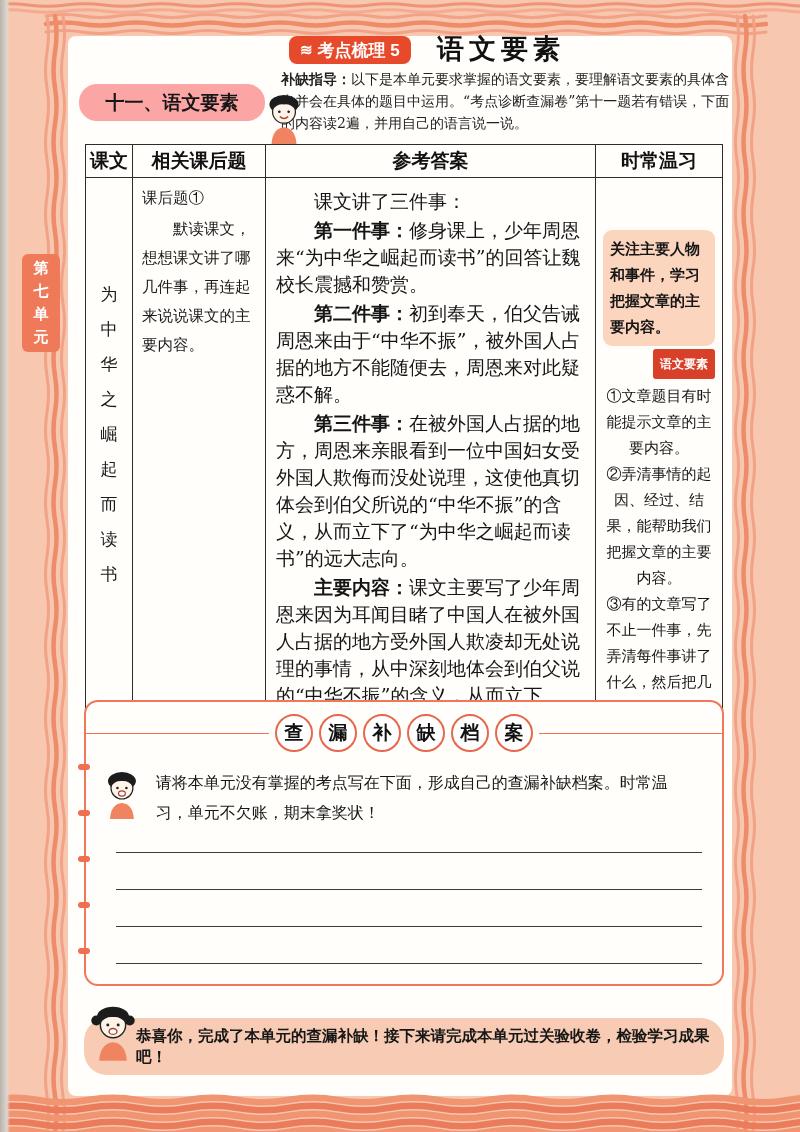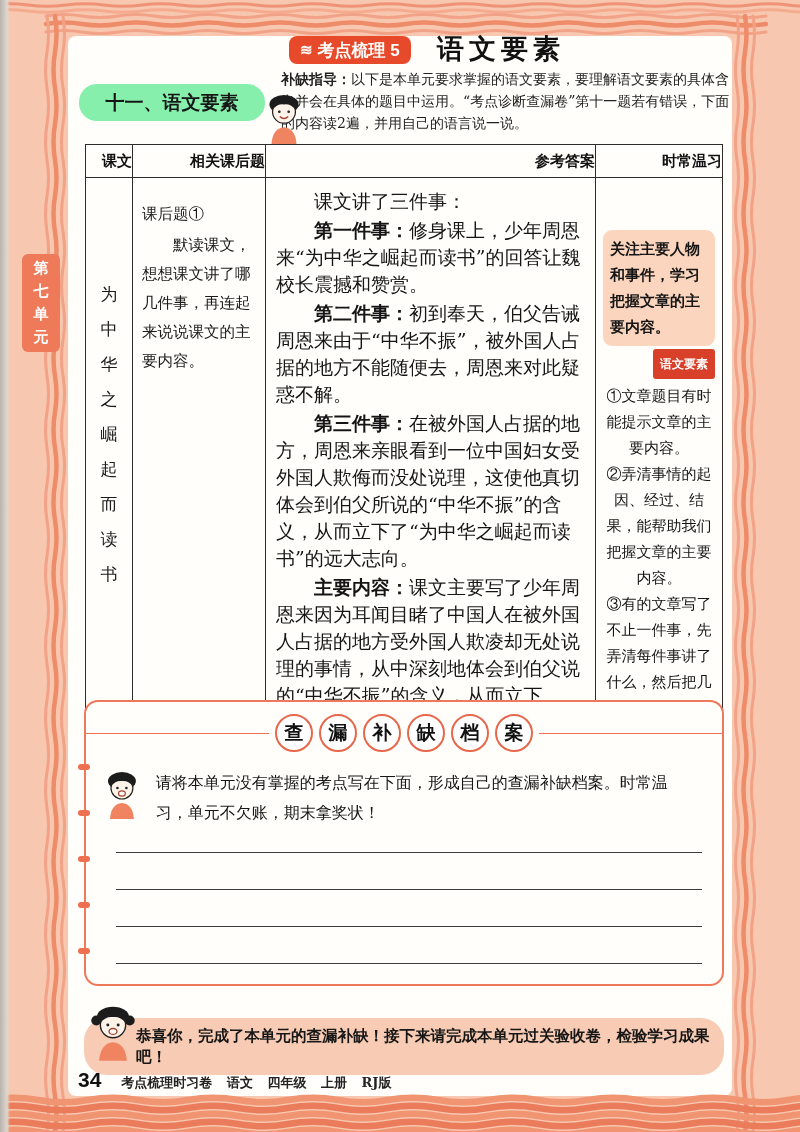--- a/index.html
+++ b/index.html
@@ -13,37 +13,37 @@
 
   
   .hdr-badge{position:absolute;left:289px;top:36px;height:28px;display:flex;align-items:center;gap:6px;
     background:#e64a2b;color:#fff;border-radius:8px;padding:0 11px;
     font-family:"Liberation Sans",sans-serif;font-weight:bold;font-size:17px;}
   .hdr-badge .wv{font-size:15px;letter-spacing:-1px;}
   .hdr-title{position:absolute;left:437px;top:31px;font-family:"Liberation Sans",sans-serif;
     font-weight:bold;font-size:27px;color:#111;letter-spacing:5px;}
   .guide{position:absolute;left:281px;top:68px;width:454px;font-size:14px;line-height:22px;color:#222;}
   .guide b{font-weight:bold;}
-  .sec-box{position:absolute;left:79px;top:84px;width:186px;height:37px;background:#86efac;border-radius:18px;
+  .sec-box{position:absolute;left:79px;top:84px;width:186px;height:37px;background:#fca5a5;border-radius:18px;
     display:flex;align-items:center;justify-content:center;
     font-family:"Liberation Sans",sans-serif;font-weight:bold;font-size:19px;color:#161616;}
   .avatar{position:absolute;z-index:5;}
 
   
   table.kd{position:absolute;left:85px;top:144px;border-collapse:collapse;table-layout:fixed;width:637px;
     background:#fffefb;}
   table.kd th,table.kd td{border:1.6px solid #2c2c2c;padding:0;vertical-align:top;}
-  table.kd th{height:32px;font-family:"Liberation Sans",sans-serif;font-weight:bold;font-size:15px;color:#111;
-    text-align:right;vertical-align:middle;}
+  table.kd th{height:32px;font-family:"Liberation Sans",sans-serif;font-weight:bold;font-size:19px;color:#111;
+    text-align:center;vertical-align:middle;}
   td.c-lesson{vertical-align:middle;}
   .vert{display:flex;flex-direction:column;align-items:center;gap:12px;font-size:17px;color:#1a1a1a;
     min-height:512px;justify-content:center;}
   td.c-question{vertical-align:middle;}
   .qwrap{padding:6px 9px;font-size:15.5px;line-height:29px;color:#1a1a1a;}
-  .qwrap .qt{margin:16px 0 2px 0;}
+  .qwrap .qt{margin:0 0 2px 0;}
   .qwrap .qx{margin:0;text-indent:2em;}
   td.c-answer .awrap{padding:10px 9px 6px 10px;font-size:19px;line-height:27px;color:#151515;min-height:494px;}
   .awrap p{margin:0 0 2px 0;text-indent:2em;}
   .awrap b{font-weight:bold;}
   .awrap .ul{text-underline-offset:4px;text-decoration-thickness:1.2px;}
   td.c-summary .swrap{padding:8px 7px;font-size:15px;line-height:26px;color:#151515;}
   .hl-box{background:#fbd5bd;border-radius:9px;padding:6px 7px;font-weight:bold;margin-top:44px;}
   .hl-tag{display:block;margin:3px 0 4px auto;width:fit-content;background:#d8402a;color:#fff;
     font-family:"Liberation Sans",sans-serif;font-size:12px;font-weight:bold;padding:2px 7px;border-radius:3px;}
   .pts p{margin:0;text-align:center;}
@@ -237,18 +237,14 @@
         <circle cx="34.5" cy="15" r="4.4" fill="#1c1c1c"></circle>
       <ellipse cx="20" cy="12" rx="14" ry="9" fill="#1c1c1c"></ellipse>
       <circle cx="20" cy="19" r="11" fill="#fef3e8" stroke="#222" stroke-width="1.2"></circle>
       <path d="M9 17 Q12 7 20 7 Q28 7 31 17 Q26 11 20 12 Q14 11 9 17 Z" fill="#1c1c1c"></path>
       <circle cx="15.5" cy="19" r="1.3" fill="#222"></circle>
         <circle cx="24.5" cy="19" r="1.3" fill="#222"></circle>
       <ellipse cx="20" cy="24.5" rx="3.4" ry="2.6" fill="#fff" stroke="#a8432f" stroke-width="1.2"></ellipse>
       <path d="M8 50 Q9 35 20 34 Q31 35 32 50 Z" fill="#f08461"></path>
     </svg>
 
-    <div class="footer">
-      <span class="pg-num">34</span>
-      <span class="bk-info">考点梳理时习卷  语文  四年级  上册  RJ版</span>
-    </div>
   </div>
 </div>
 
 </body></html>

